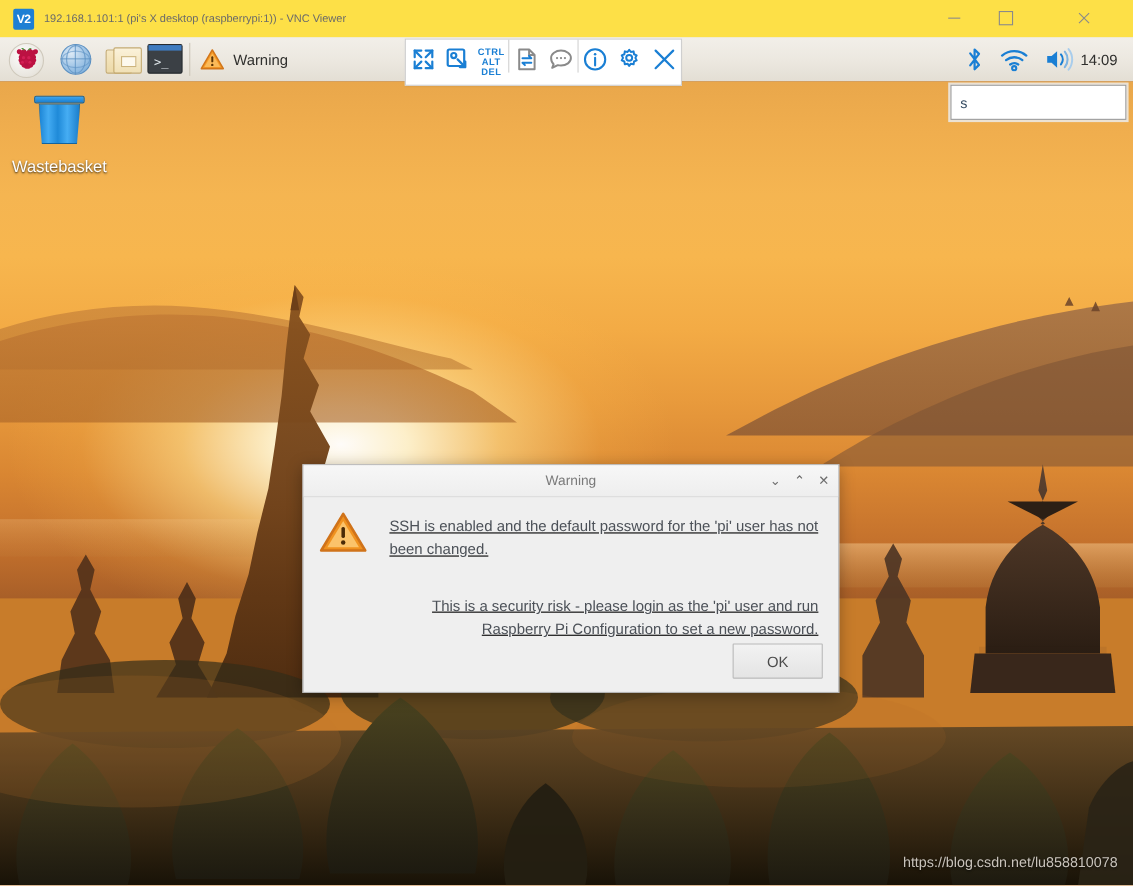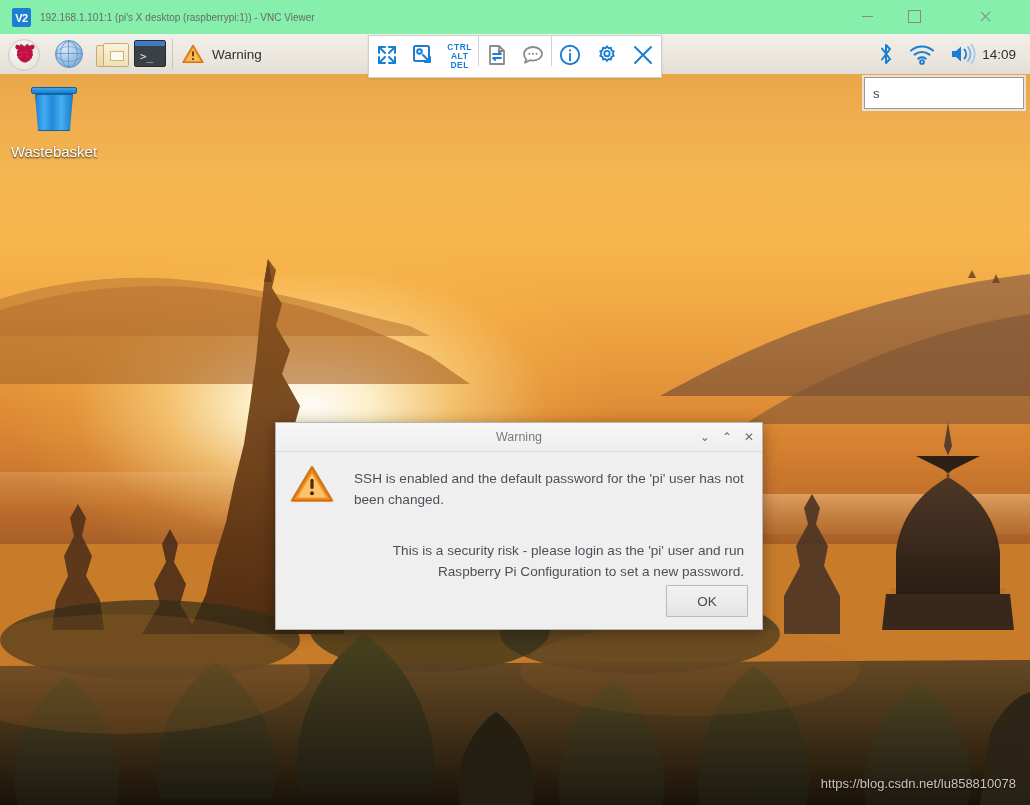--- a/index.html
+++ b/index.html
@@ -7,21 +7,21 @@
     width:1030px;height:805px;overflow:hidden;
     font-family:"Liberation Sans", sans-serif;
     background:#ffffff;
     -webkit-font-smoothing:antialiased;
   }
   #app{position:relative;width:1030px;height:805px;overflow:hidden;background:#fff;}
 
   
   .titlebar{
     position:absolute;left:0;top:0;width:1030px;height:34px;
-    background:#86efac;border-bottom:1px solid #e8e8e8;
+    background:#fde047;border-bottom:1px solid #e8e8e8;
   }
   .tb-icon{
     position:absolute;left:12px;top:8px;width:19px;height:19px;border-radius:2px;
     background:#1d7fd4;color:#fff;font-size:11px;font-weight:bold;
     display:flex;align-items:center;justify-content:center;letter-spacing:-0.5px;
     font-family:"Liberation Sans", sans-serif;
   }
   .tb-title{
     position:absolute;left:40px;top:8px;height:20px;line-height:20px;
     font-size:10px;color:#6a6a6a;white-space:nowrap;
@@ -103,21 +103,21 @@
   .warn-tri{position:relative;display:inline-block;}
   .warn-tri svg{display:block;}
 
   
   .tray{position:absolute;right:8px;top:0;height:40px;display:flex;align-items:center;}
   .tray .ti{margin-left:14px;display:flex;align-items:center;}
   .clock{margin-left:5px;margin-right:6px;font-size:13.5px;color:#2f2f2d;}
 
   
   .vnctoolbar{
-    position:absolute;left:368px;top:35px;width:294px;height:43px;
+    position:absolute;left:368px;top:35px;width:252px;height:43px;
     background:#ffffff;border:1px solid #cfcfcf;box-sizing:border-box;
     display:flex;align-items:flex-start;box-shadow:0 1px 2px rgba(0,0,0,.10);
     z-index:30;
   }
   .vt-btn{width:40px;height:41px;display:flex;align-items:center;justify-content:center;}
   .vt-sep{width:1px;height:30px;background:#d2d2d2;}
   .vt-cad{
     color:#1a7fd4;font-size:8.5px;font-weight:bold;line-height:9px;text-align:center;
     letter-spacing:0.5px;font-family:"Liberation Sans", sans-serif;
   }
@@ -193,21 +193,21 @@
   .dlg-title{
     position:relative;height:28px;background:linear-gradient(180deg,#f7f7f7,#eeeeee);
     border-bottom:1px solid #dcdcdc;
   }
   .dlg-title .t{
     position:absolute;left:0;right:0;top:0;height:28px;line-height:28px;text-align:center;
     font-size:12.5px;color:#7a7a7a;
   }
   .dlg-btns{position:absolute;right:8px;top:0;height:28px;display:flex;align-items:center;gap:12px;}
   .dlg-btns span{color:#6e6e6e;font-size:12px;line-height:1;cursor:default;}
-  .dlg-body{position:relative;padding:16px 18px 0 18px;}
+  .dlg-body{position:relative;padding:16px 18px 0 18px;text-decoration:underline;}
   .dlg-ico{position:absolute;left:14px;top:12px;width:44px;height:40px;}
   .dlg-text{
     margin-left:60px;font-size:13.6px;color:#4c5158;line-height:21px;
   }
   .dlg-text p{margin:0;}
   .dlg-text p.second{margin-top:30px;text-align:right;}
   .dlg-foot{position:absolute;right:14px;bottom:12px;}
   .okbtn{
     width:82px;height:32px;background:linear-gradient(180deg,#f2f2f2,#e4e4e4);
     border:1px solid #b9b9b9;box-sizing:border-box;border-radius:1px;

